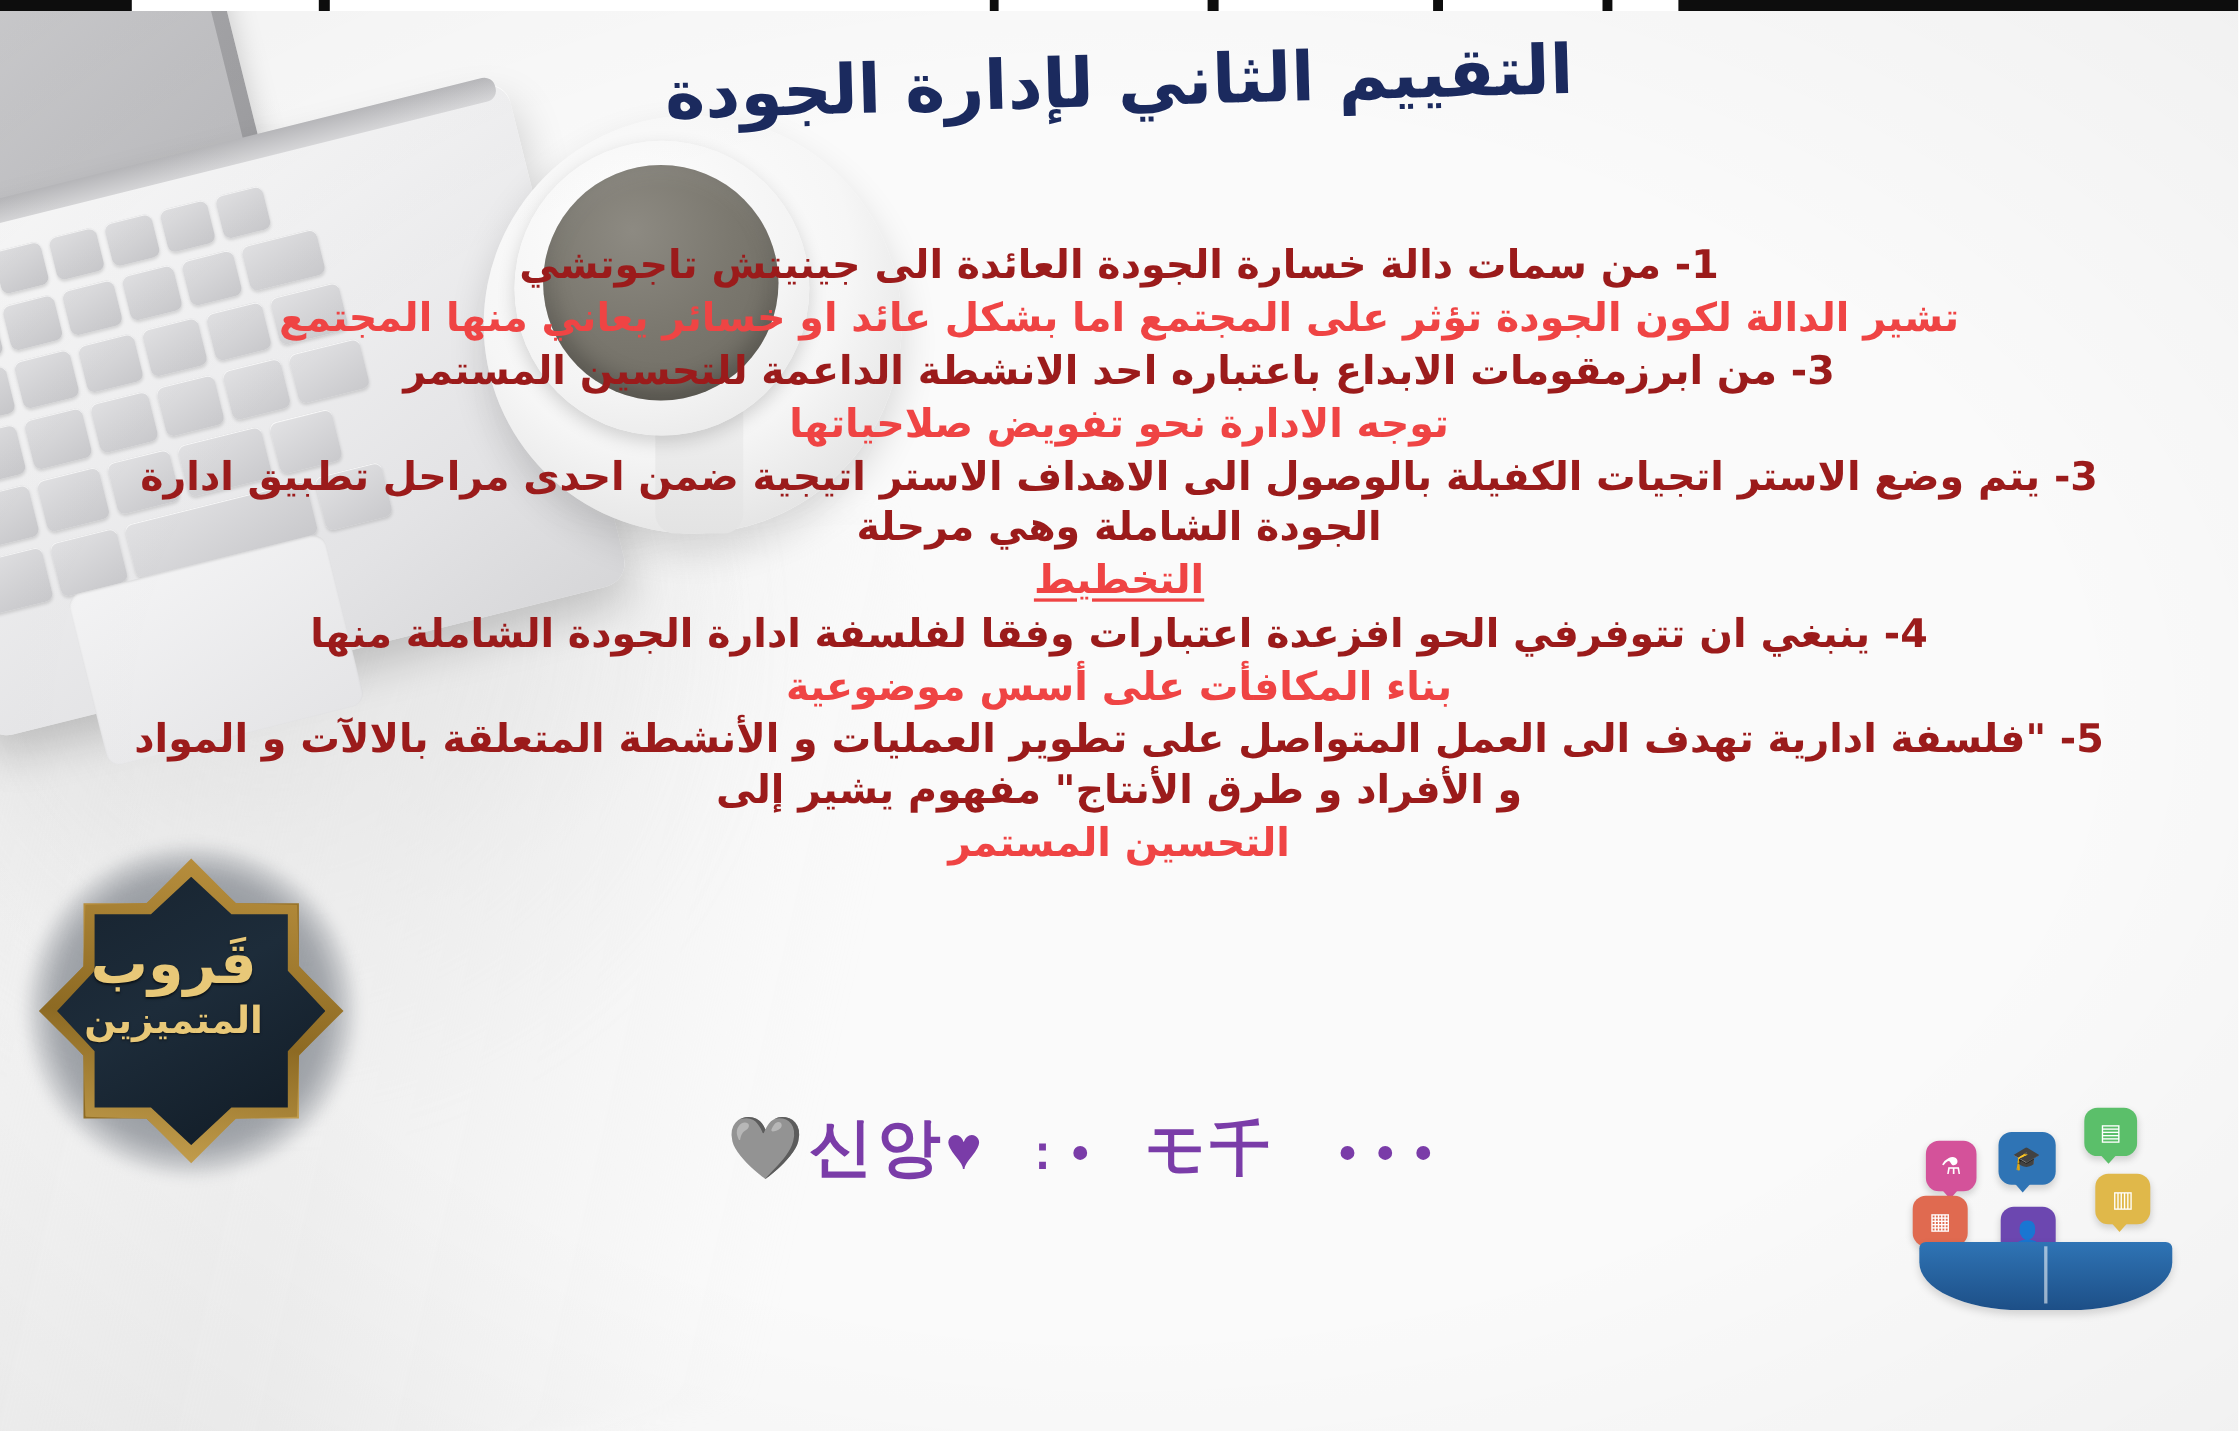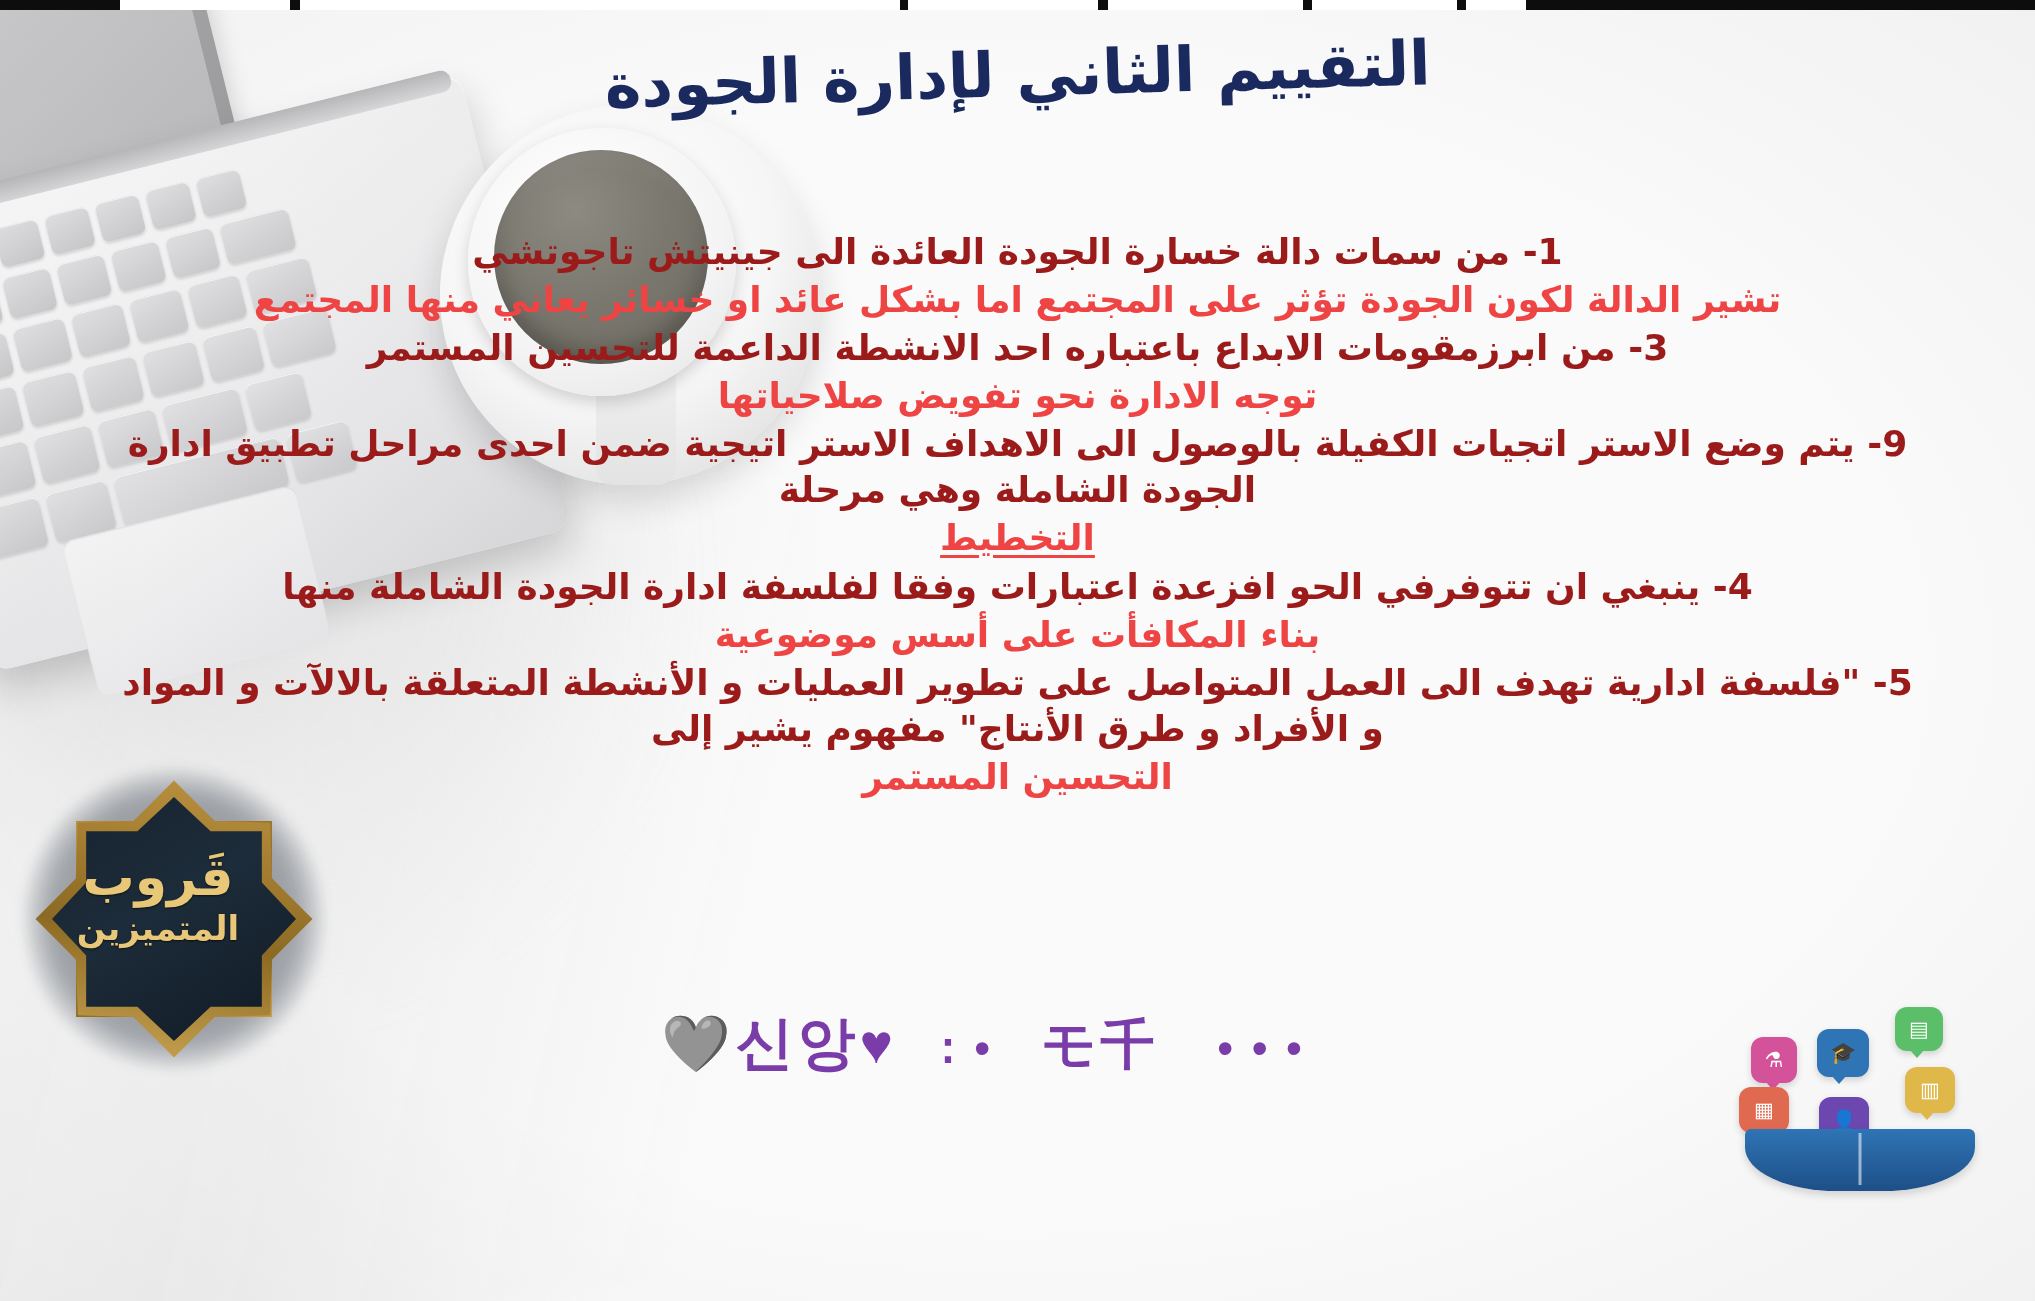--- a/index.html
+++ b/index.html
@@ -120,21 +120,21 @@
     font-family:"DejaVu Sans","Liberation Sans",sans-serif;
     font-size:62px;font-weight:700;
     letter-spacing:1px;
     transform:rotate(-1.6deg);
     text-shadow:0 1px 1px rgba(255,255,255,.7);
     z-index:20;
   }
 
   
   .body-block{
-    position:absolute;top:228px;left:0;width:2035px;
+    position:absolute;top:218px;left:0;width:2035px;
     text-align:center;
     z-index:20;
     direction:rtl;
   }
   .line{
     width:1810px;margin:0 auto;
     line-height:1.28;
     padding:1px 0;
   }
   .q{
@@ -307,21 +307,21 @@
 <div class="title">التقييم الثاني لإدارة الجودة</div>
 
 <div class="body-block">
 
   <div class="line q">1- من سمات دالة خسارة الجودة العائدة الى جينيتش تاجوتشي</div>
   <div class="line a">تشير الدالة لكون الجودة تؤثر على المجتمع اما بشكل عائد او خسائر يعاني منها المجتمع</div>
 
   <div class="line q">3- من ابرزمقومات الابداع باعتباره احد الانشطة الداعمة للتحسين المستمر</div>
   <div class="line a">توجه الادارة نحو تفويض صلاحياتها</div>
 
-  <div class="line q">9- يتم وضع الاستر اتجيات الكفيلة بالوصول الى الاهداف الاستر اتيجية ضمن احدى مراحل تطبيق ادارة الجودة الشاملة وهي مرحلة</div>
+  <div class="line q">3- يتم وضع الاستر اتجيات الكفيلة بالوصول الى الاهداف الاستر اتيجية ضمن احدى مراحل تطبيق ادارة الجودة الشاملة وهي مرحلة</div>
   <div class="line a underline">التخطيط</div>
 
   <div class="line q">4- ينبغي ان تتوفرفي الحو افزعدة اعتبارات وفقا لفلسفة ادارة الجودة الشاملة منها</div>
   <div class="line a">بناء المكافأت على أسس موضوعية</div>
 
   <div class="line q">5- "فلسفة ادارية تهدف الى العمل المتواصل على تطوير العمليات و الأنشطة المتعلقة بالالآت و المواد و الأفراد و طرق الأنتاج" مفهوم يشير إلى</div>
   <div class="line a">التحسين المستمر</div>
 
 </div>
 

